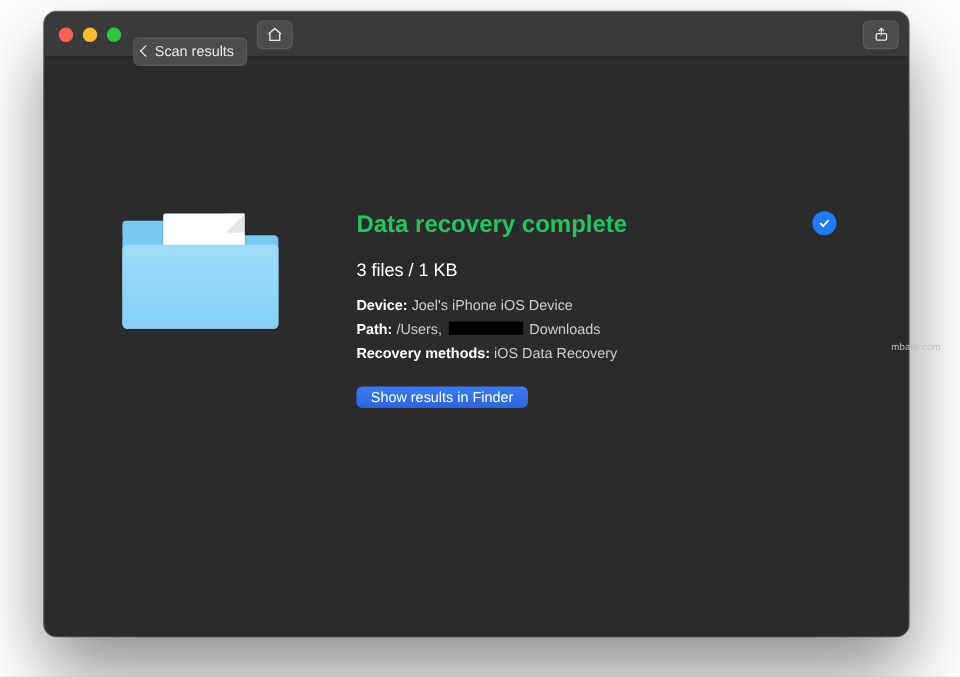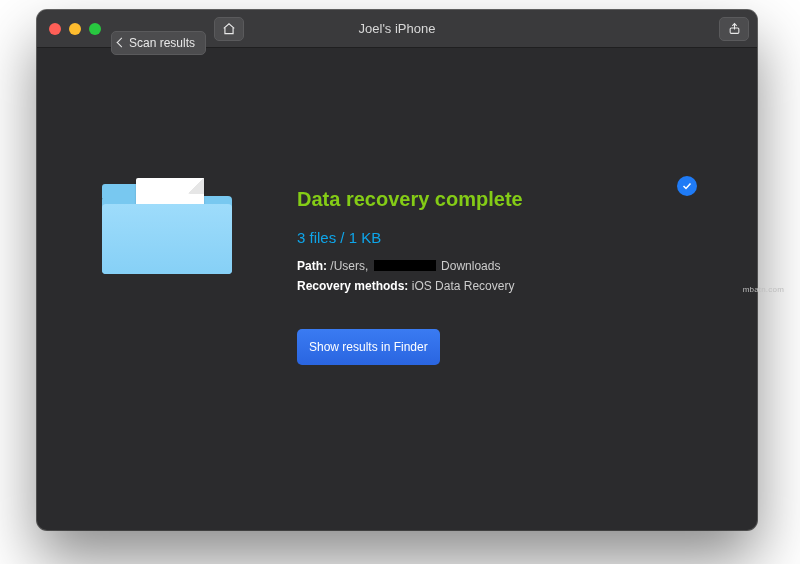--- a/index.html
+++ b/index.html
@@ -97,56 +97,56 @@
   }
   .content {
     flex: 1;
     padding-top: 128px;
     padding-right: 60px;
     position: relative;
   }
   h1.heading {
     font-size: 20px;
     font-weight: 600;
-    margin: 12px 0 18px 0;
-    color: #84cc16;
+    margin: 0 0 18px 0;
+    color: #22c55e;
   }
   .check-badge {
     position: absolute;
     top: 128px;
     right: 60px;
     width: 20px; height: 20px;
     border-radius: 50%;
     background: #1f7bf6;
     display: flex; align-items: center; justify-content: center;
   }
   .check-badge svg { width: 12px; height: 12px; }
   .summary {
     font-size: 15px;
-    color: #0ea5e9;
+    color: #ffffff;
     margin-bottom: 10px;
   }
   .kv {
     font-size: 12px;
     line-height: 20px;
     color: #cccccc;
   }
   .kv b { color: #ffffff; font-weight: 600; }
   .redact {
     display: inline-block;
     width: 62px; height: 11px;
     background: #000;
     vertical-align: -1px;
     margin: 0 2px;
   }
   .primary-btn {
-    margin-top: 33px;
+    margin-top: 18px;
     display: inline-flex;
     align-items: center;
-    height: 36px;
+    height: 18px;
     padding: 0 12px;
     background: #2f6fed;
     background: linear-gradient(#3a7bf2, #2a65e0);
     color: #ffffff;
     font-size: 12px;
     border-radius: 5px;
     border: none;
     cursor: default;
   }
 
@@ -226,21 +226,20 @@
       <span>Scan results</span>
     </div>
 
     <div class="tb-btn icon-only" style="margin-left:8px;">
       <svg width="14" height="14" viewBox="0 0 24 24" fill="none" stroke="#e8e8e8" stroke-width="2">
         <path d="M3 11 L12 3 L21 11"></path>
         <path d="M5 10 V20 H19 V10"></path>
       </svg>
     </div>
 
-    <div class="title">Joel's iPhone</div>
 
     <div class="right-group">
       <div class="tb-btn icon-only">
         <svg width="13" height="13" viewBox="0 0 24 24" fill="none" stroke="#e8e8e8" stroke-width="2">
           <path d="M12 3 V14"></path>
           <path d="M8 7 L12 3 L16 7"></path>
           <rect x="4" y="11" width="16" height="10" rx="2"></rect>
         </svg>
       </div>
     </div>
@@ -265,20 +264,24 @@
         <svg viewBox="0 0 24 24" fill="none" stroke="#ffffff" stroke-width="3">
           <path d="M5 12 L10 17 L19 7"></path>
         </svg>
       </div>
 
       <h1 class="heading">Data recovery complete</h1>
 
       <div class="summary">3 files / 1 KB</div>
 
       <div class="kv">
+        <b>Device:</b>
+        <span>Joel's iPhone iOS Device</span>
+      </div>
+      <div class="kv">
         <b>Path:</b>
         <span>/Users,</span>
         <span class="redact"></span>
         <span>Downloads</span>
       </div>
       <div class="kv">
         <b>Recovery methods:</b>
         <span>iOS Data Recovery</span>
       </div>
 

